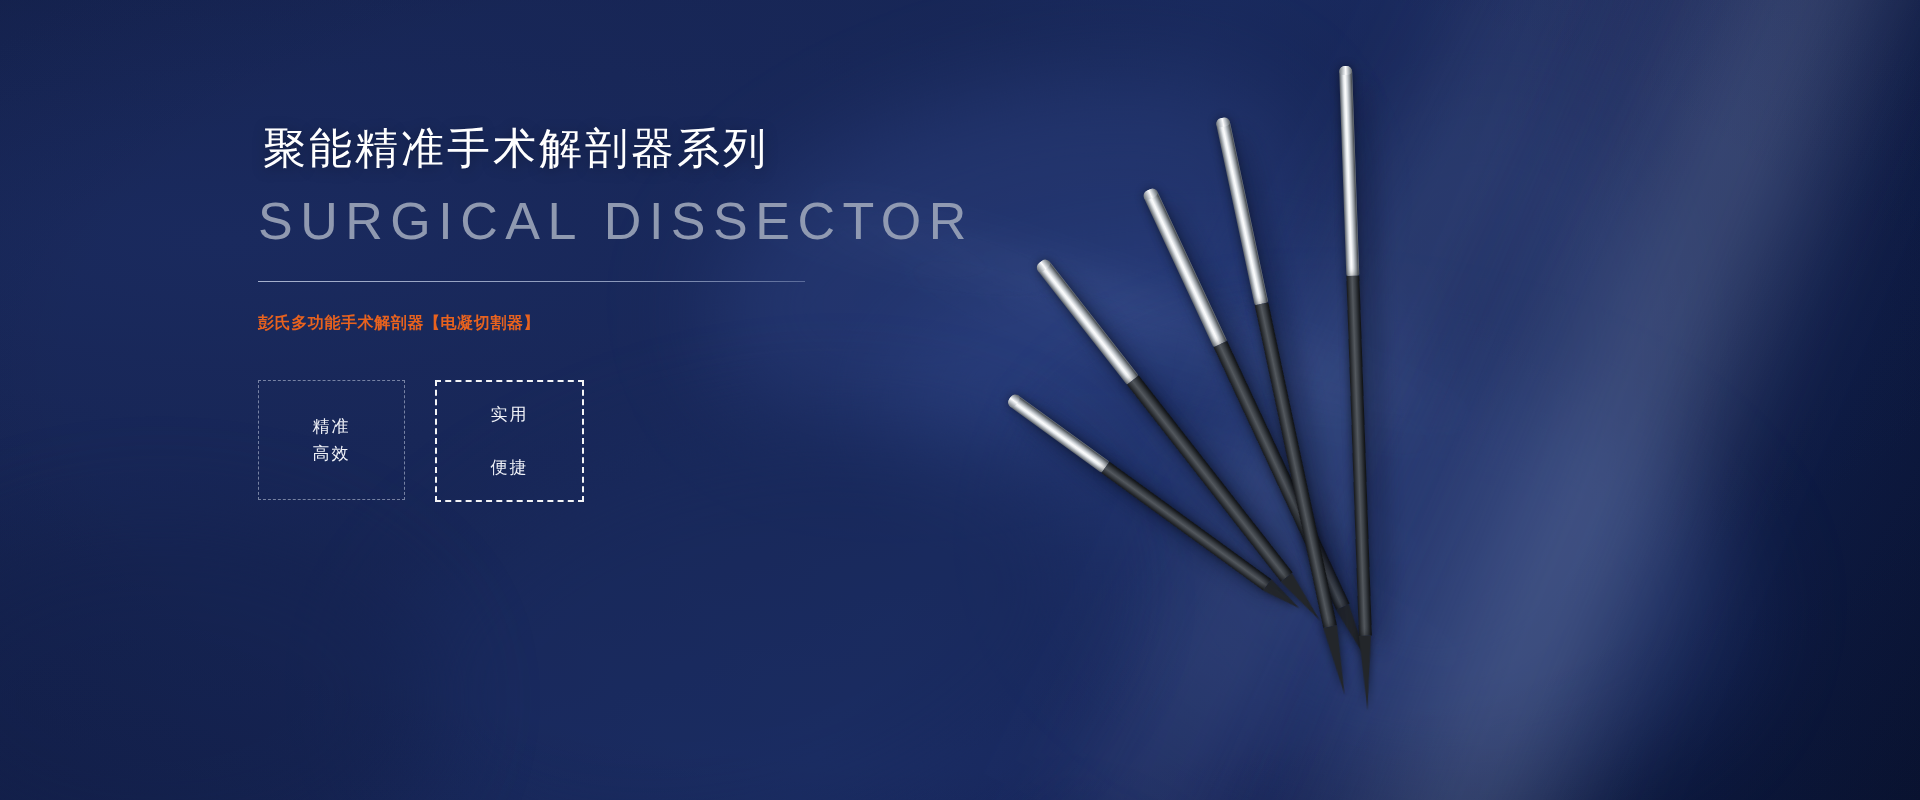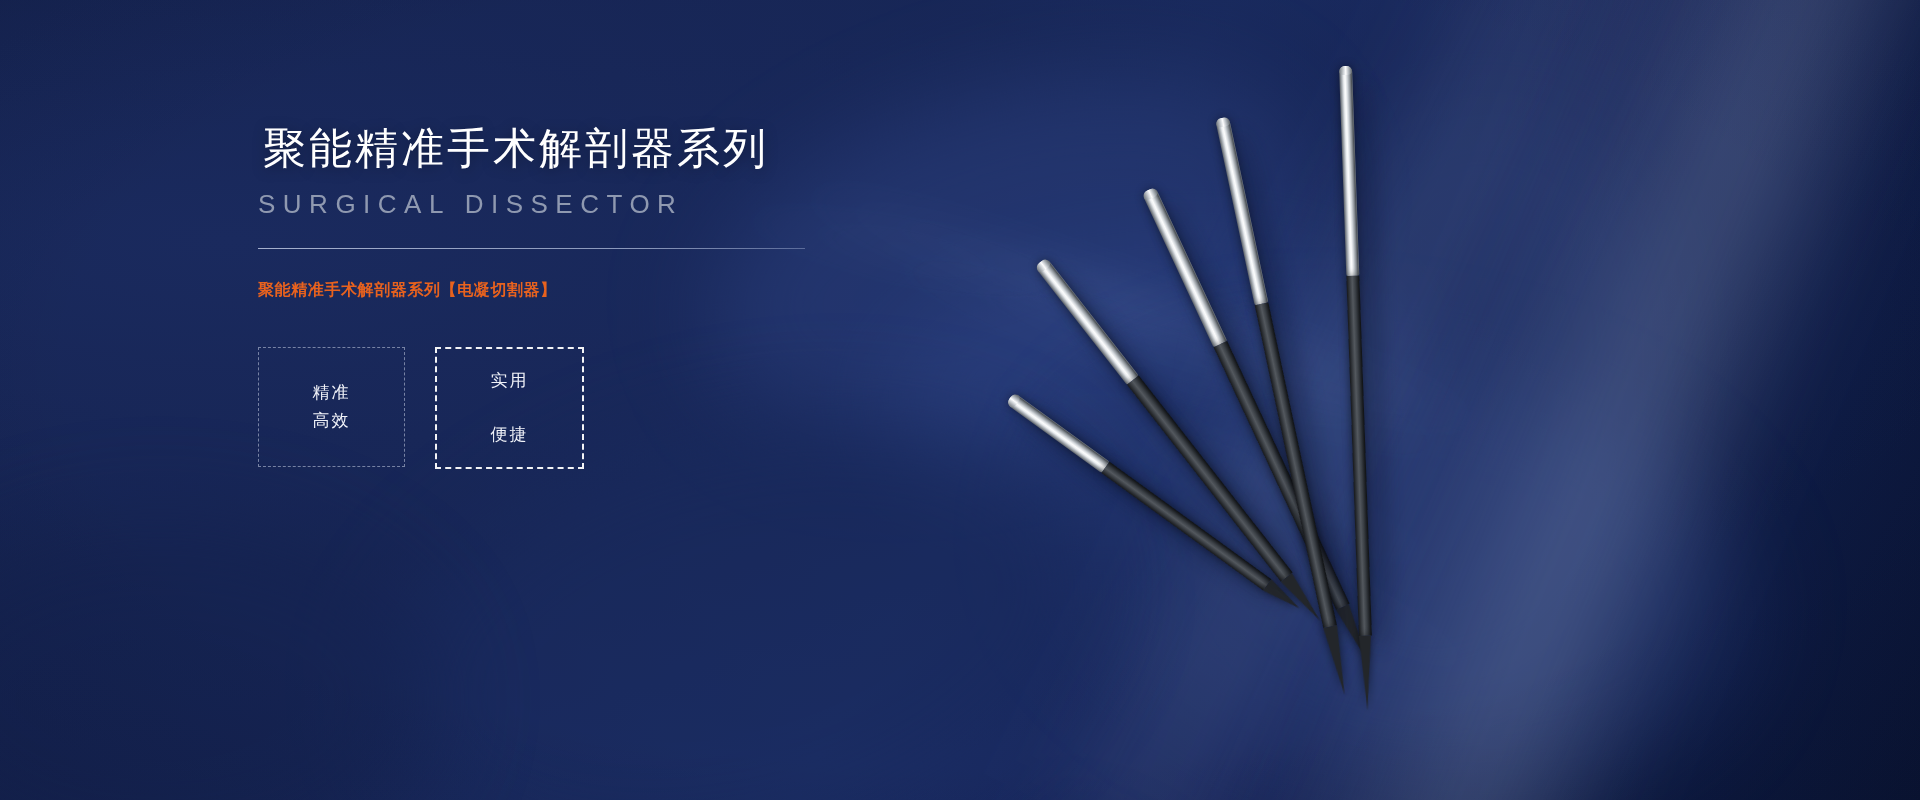--- a/index.html
+++ b/index.html
@@ -43,21 +43,21 @@
 
   
   .content{position:absolute;left:258px;top:118px;width:760px;z-index:9;}
 
   .title-cn{
     font-size:43px;font-weight:300;color:#ffffff;letter-spacing:3px;
     line-height:1.18;margin:5px;white-space:nowrap;
     text-shadow:0 2px 14px rgba(0,0,0,.35);
   }
   .title-en{
-    font-size:26px;font-weight:300;color:#9aa3b8;letter-spacing:7.5px;
+    font-size:52px;font-weight:300;color:#9aa3b8;letter-spacing:7.5px;
     line-height:1.3;margin:14px 0 0 0;white-space:nowrap;
     opacity:.92;
   }
   .divider{
     margin-top:26px;width:547px;height:1px;
     background:linear-gradient(90deg,rgba(190,200,225,.85),rgba(175,188,218,.75) 70%,rgba(160,175,210,.45));
   }
   .subtitle-orange{
     margin-top:31px;font-size:16px;font-weight:700;color:#e8621e;
     letter-spacing:.6px;white-space:nowrap;
@@ -156,21 +156,21 @@
         <div class="tip" style="top: 570px; border-width: 75px 6.5px 0px; border-top-color: rgb(35, 38, 42);"></div>
       </div>
     </div>
 
   <div class="vignette"></div>
 
   <div class="content">
     <h1 class="title-cn">聚能精准手术解剖器系列</h1>
     <div class="title-en">SURGICAL DISSECTOR</div>
     <div class="divider"></div>
-    <div class="subtitle-orange">聚能精准手术解剖器系列【电凝切割器】</div>
+    <div class="subtitle-orange">彭氏多功能手术解剖器【电凝切割器】</div>
 
     <div class="feature-row">
       <div class="feature-box">
         <span>精准</span>
         <span>高效</span>
       </div>
       <div class="feature-box bright">
         <span>实用</span>
         <span>便捷</span>
       </div>

